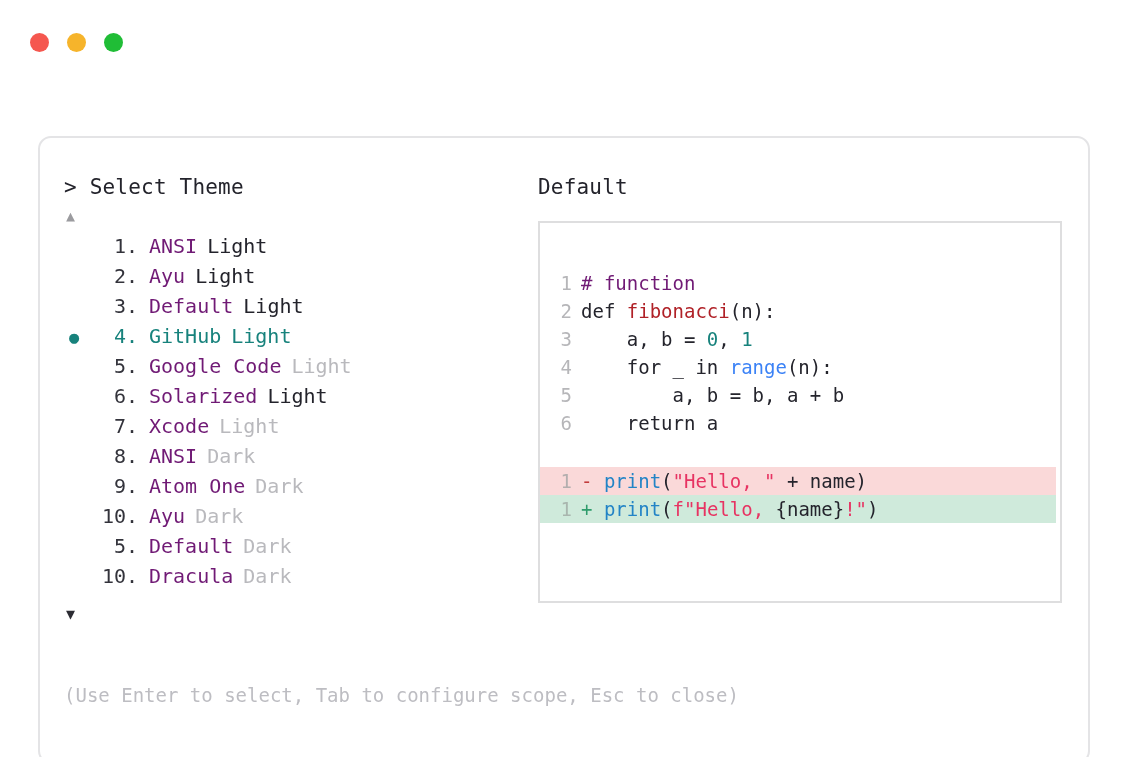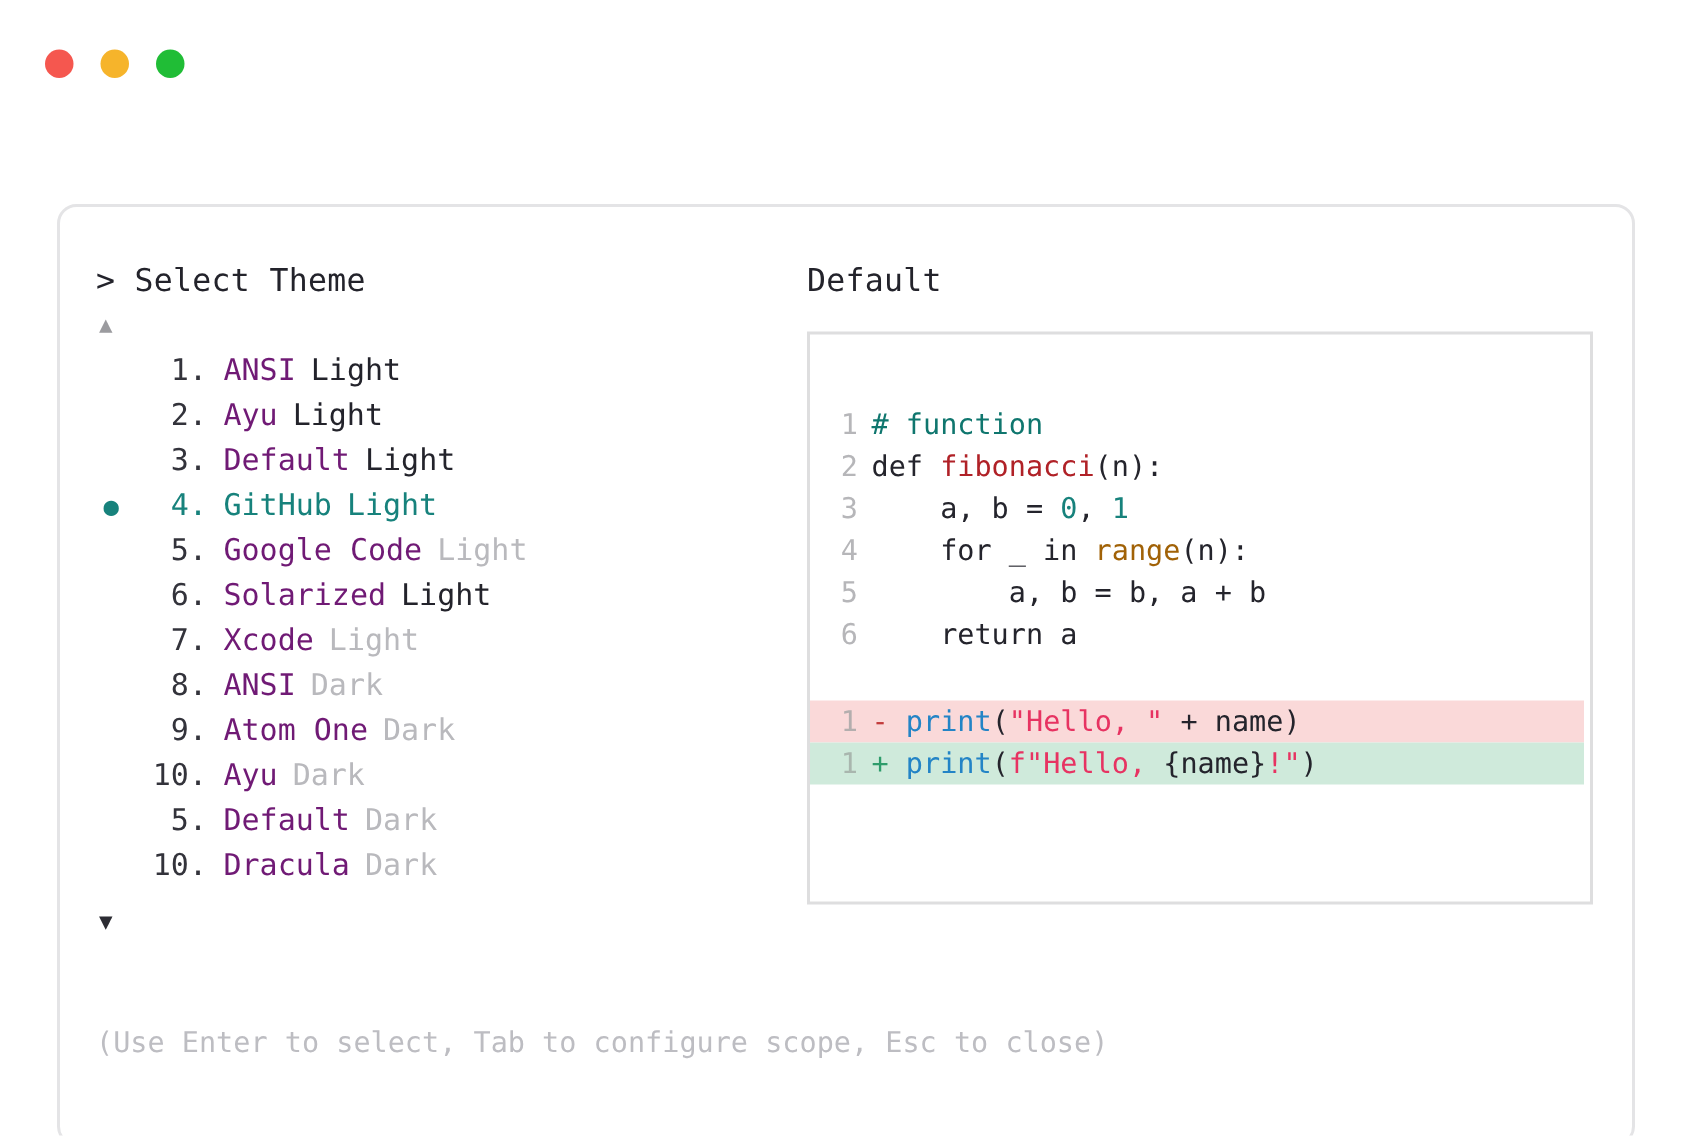--- a/index.html
+++ b/index.html
@@ -172,24 +172,24 @@
     height: 28px;
   }
   .ln {
     display: inline-block;
     width: 18px;
     text-align: right;
     color: #b6b6b9;
     margin-right: 9px;
   }
   .tok-plain   { color: #24242c; }
-  .tok-comment { color: #0f766e; }
+  .tok-comment { color: #701a75; }
   .tok-kw      { color: #24242c; }
   .tok-fnname  { color: #b02127; text-align: center; }
-  .tok-builtin { color: #a16207; }
+  .tok-builtin { color: #3b82f6; }
   .tok-num     { color: #17827c; }
 
   #code-gap { display: block; height: 30px; }
 
   
   .diff-line {
     display: block;
     height: 28px;
     margin-left: -14px;
     padding-left: 14px;

